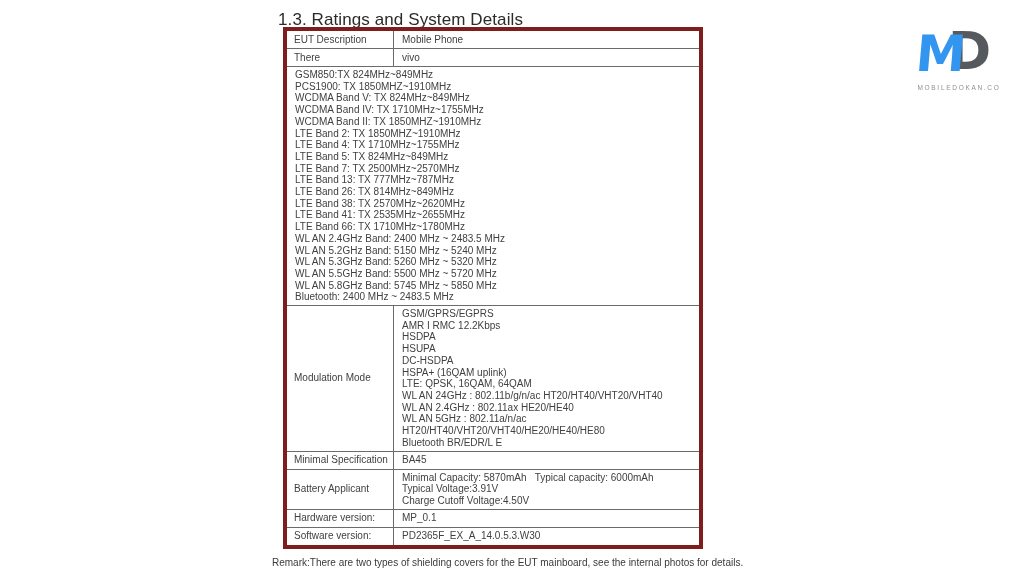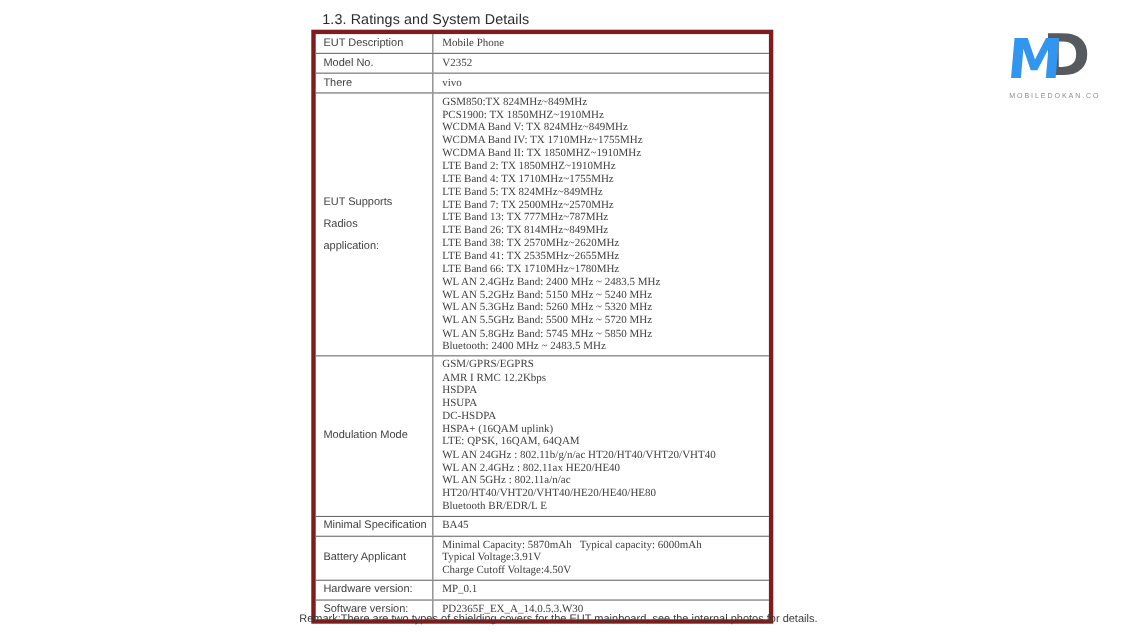--- a/index.html
+++ b/index.html
@@ -5,23 +5,23 @@
   * { box-sizing: border-box; margin: 0; padding: 0; }
   html, body { width: 1024px; height: 576px; background: #ffffff; overflow: hidden; }
   body {
     position: relative;
     font-family: "Liberation Sans", sans-serif;
     color: #3d3d3d;
   }
 
   .doc-title {
     position: absolute;
-    left: 293px;
+    left: 278px;
     top: 10px;
-    font-size: 13px;
+    font-size: 17px;
     color: #2b2b2b;
     letter-spacing: 0.1px;
   }
 
   .spec-table {
     position: absolute;
     left: 283px;
     top: 27px;
     width: 420px;
     border: 4px solid #7f1d1d;
@@ -46,21 +46,20 @@
     display: flex;
     align-items: center;
     white-space: pre-line;
   }
   .cell.value {
     flex: 1;
     padding: 1px 4px 1px 8px;
     display: flex;
     align-items: center;
     white-space: pre-wrap;
-    font-family: Liberation Serif, serif;
   }
   .trow.single { height: 18px; }
   .trow.single:first-child { height: 17px; }
   .trow .label-tall { line-height: 20px; }
   .trow.multi .cell.value { align-items: flex-start; padding-top: 2px; padding-bottom: 2px; }
 
   .remark {
     position: absolute;
     left: 272px;
     top: 557px;
@@ -115,30 +114,24 @@
 <body>
 
 <div class="doc-title">1.3. Ratings and System Details</div>
 
 <div class="spec-table">
   <div class="trow single">
     <div class="cell label">EUT Description</div>
     <div class="cell value">Mobile Phone</div>
   </div>
   <div class="trow single">
-    <div class="cell label">Model No.</div>
-    <div class="cell value">V2352</div>
-  </div>
-  <div class="trow single">
     <div class="cell label">There</div>
     <div class="cell value">vivo</div>
   </div>
   <div class="trow multi">
-    <div class="cell label label-tall">EUT Supports Radios
-application:</div>
     <div class="cell value">GSM850:TX 824MHz~849MHz
 PCS1900: TX 1850MHZ~1910MHz
 WCDMA Band V: TX 824MHz~849MHz
 WCDMA Band IV: TX 1710MHz~1755MHz
 WCDMA Band II: TX 1850MHZ~1910MHz
 LTE Band 2: TX 1850MHZ~1910MHz
 LTE Band 4: TX 1710MHz~1755MHz
 LTE Band 5: TX 824MHz~849MHz
 LTE Band 7: TX 2500MHz~2570MHz
 LTE Band 13: TX 777MHz~787MHz

